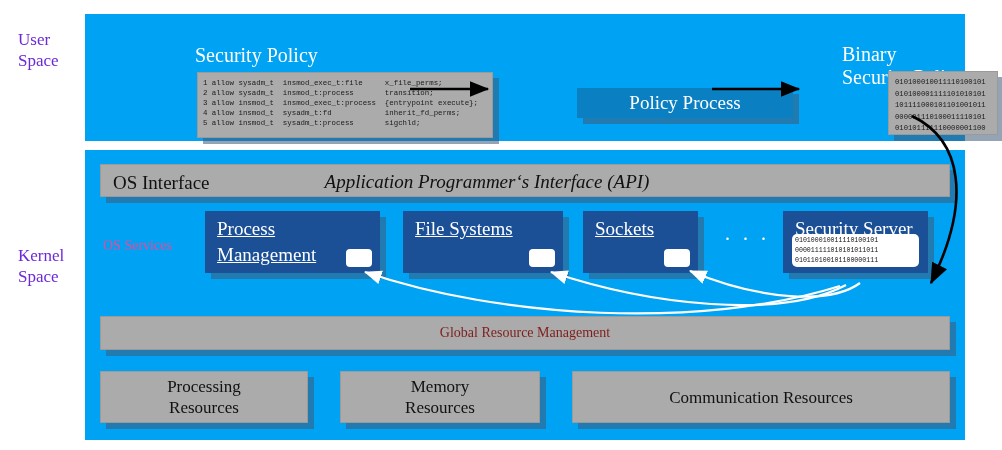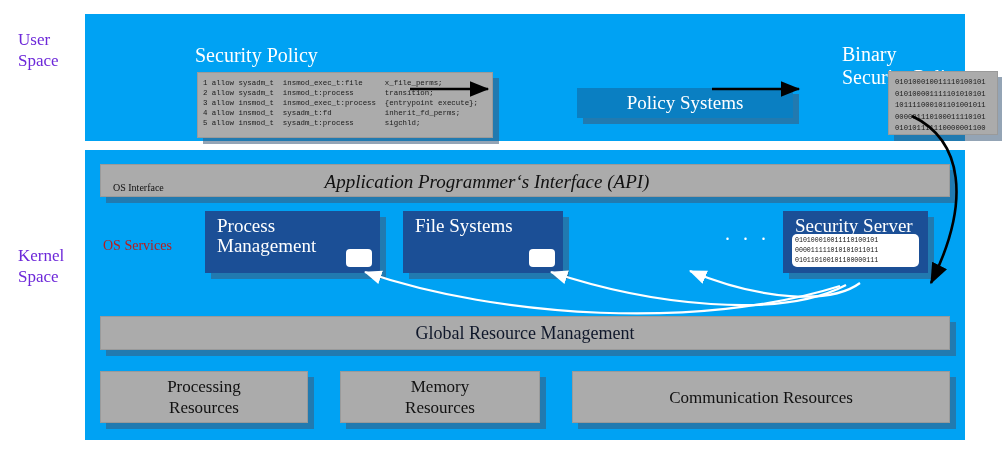--- a/index.html
+++ b/index.html
@@ -96,42 +96,43 @@
     padding:5px 0 0 6px;
     white-space:pre;
     border-radius:28px;
   }
 
   
   #os-interface-box{
     left:100px;top:164px;width:850px;height:33px;
   }
   #os-interface-label{
-    position:absolute;left:12px;top:17px;
-    font-size:10px;color:#111111;
+    position:absolute;left:12px;top:7px;
+    font-size:19px;color:#111111;
   }
   #api-label{
     position:absolute;left:0;right:0;top:6px;
     text-align:center;
     font-size:19px;font-style:italic;color:#111111;
     padding-right:76px;
   }
 
   #os-services-label{
     position:absolute;left:103px;top:238px;
-    font-size:14px;color:#b91c1c;
+    font-size:14px;color:#ec4899;
   }
 
   .service-box{
     height:62px;
   }
   .service-title{
     position:absolute;left:12px;top:5px;
-    font-size:19px;line-height:20px;color:#ffffff;
+    font-size:19px;line-height:26px;color:#ffffff;
     white-space:pre-line;
+    text-decoration:underline;
   }
   .hook{
     position:absolute;
     width:26px;height:18px;
     background:#ffffff;
     border-radius:4px;
     right:8px;bottom:6px;
   }
   #process-management-box{left:205px;top:211px;width:175px;}
   #file-systems-box{left:403px;top:211px;width:160px;}
@@ -158,21 +159,21 @@
     color:#111111;
     white-space:pre;
   }
 
   #global-resource-box{
     left:100px;top:316px;width:850px;height:34px;
   }
   #global-resource-box .lbl{
     display:flex;align-items:center;justify-content:center;
     width:100%;height:100%;
-    font-size:18px;color:#0f172a;font-family:Liberation Serif, serif;
+    font-size:14px;color:#7f1d1d;font-family:Liberation Serif, serif;
   }
 
   .resource-box{
     top:371px;height:52px;
   }
   .resource-box .lbl{
     display:flex;align-items:center;justify-content:center;
     width:100%;height:100%;
     font-size:17px;line-height:21px;color:#111111;
     text-align:center;white-space:pre-line;
@@ -203,21 +204,21 @@
 
     <div class="box gray" id="policy-code-box">
       <div id="policy-code">1 allow sysadm_t  insmod_exec_t:file     x_file_perms;
 2 allow sysadm_t  insmod_t:process       transition;
 3 allow insmod_t  insmod_exec_t:process  {entrypoint execute};
 4 allow insmod_t  sysadm_t:fd            inherit_fd_perms;
 5 allow insmod_t  sysadm_t:process       sigchld;</div>
     </div>
 
     <div class="box midblue" id="policy-compiler-box">
-      <div class="lbl">Policy Systems</div>
+      <div class="lbl">Policy Process</div>
     </div>
 
     <div id="binary-policy-title">Binary Security Policy</div>
 
     <div class="box gray" id="binary-policy-box">
       <div id="binary-policy-text">010100010011110100101
 010100001111101010101
 101111000101101001011
 000001110100011110101
 010101111110000001100</div>
@@ -238,20 +239,24 @@
     <div class="service-title">Process
 Management</div>
     <div class="hook"></div>
   </div>
 
   <div class="box dkblue service-box" id="file-systems-box">
     <div class="service-title">File Systems</div>
     <div class="hook"></div>
   </div>
 
+  <div class="box dkblue service-box" id="sockets-box">
+    <div class="service-title">Sockets</div>
+    <div class="hook"></div>
+  </div>
 
   <div id="ellipsis">. . .</div>
 
   <div class="box dkblue service-box" id="security-server-box">
     <div class="service-title">Security Server</div>
     <div id="security-server-binary">
       <div class="txt">010100010011110100101
 000011111010101011011
 010110100101100000111</div>
     </div>

